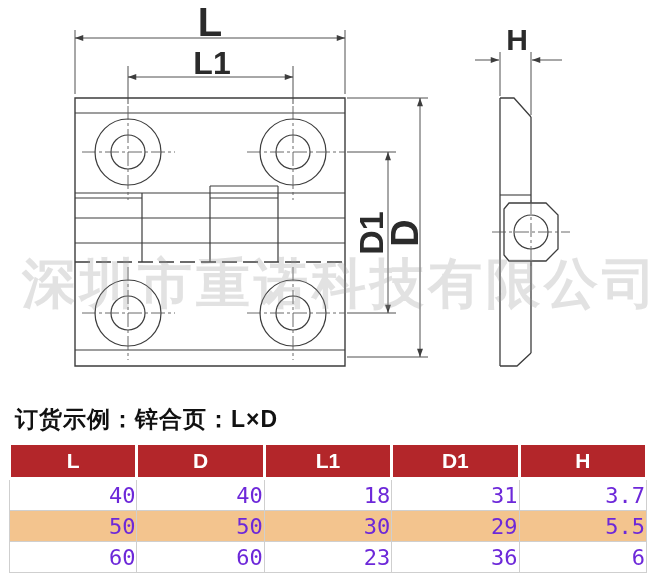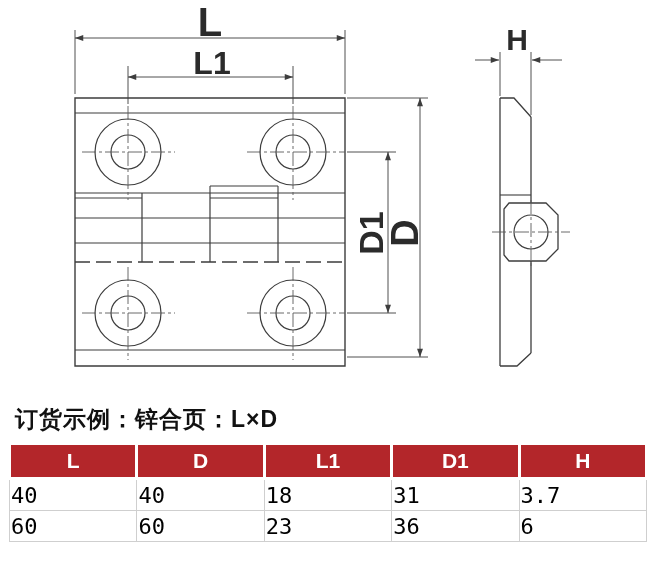--- a/index.html
+++ b/index.html
@@ -25,23 +25,23 @@
   table.spec{
     position:absolute;left:8px;top:442px;width:640px;z-index:2;
     border-collapse:collapse;table-layout:fixed;
     border:1px solid #c2c2c2;background:#fff;
   }
   table.spec th{
     background:#b3262a;color:#fff;border:3px solid #ffffff;
     height:30px;font-size:21px;font-weight:bold;text-align:center;
   }
   table.spec td{
-    border:1px solid #cfcfcf;height:28px;text-align:left;
+    border:1px solid #cfcfcf;height:28px;text-align:right;
     font-family:"DejaVu Sans Mono","Liberation Sans",monospace;
-    font-size:22px;color:#000000;background:#fff;
+    font-size:22px;color:#6d28d9;background:#fff;
   }
   table.spec tr.hl td{background:#f3c48e;}
 </style>
 </head>
 <body>
 
 <div class="stage">
 
   <svg width="655" height="400" viewBox="0 0 655 400">
     <defs>
@@ -123,20 +123,21 @@
     </g>
 
     <text x="210" y="36" font-size="40" text-anchor="middle">L</text>
     <text x="212" y="74" font-size="32" text-anchor="middle">L1</text>
     <text transform="translate(383,233) rotate(-90)" font-size="34" text-anchor="middle">D1</text>
     <text transform="translate(418,233) rotate(-90)" font-size="38" text-anchor="middle">D</text>
     <text x="517" y="50" font-size="30" text-anchor="middle">H</text>
   </svg>
 
   
+  <div class="watermark">深圳市重诺科技有限公司</div>
 
   
   <div class="caption">订货示例：锌合页：L×D</div>
 
   
   <table class="spec">
     <thead>
       <tr>
         <th>L</th>
         <th>D</th>
@@ -146,20 +147,27 @@
       </tr>
     </thead>
     <tbody>
       <tr>
         <td>40</td>
         <td>40</td>
         <td>18</td>
         <td>31</td>
         <td>3.7</td>
       </tr>
+      <tr class="hl">
+        <td>50</td>
+        <td>50</td>
+        <td>30</td>
+        <td>29</td>
+        <td>5.5</td>
+      </tr>
       <tr>
         <td>60</td>
         <td>60</td>
         <td>23</td>
         <td>36</td>
         <td>6</td>
       </tr>
     </tbody>
   </table>
 

